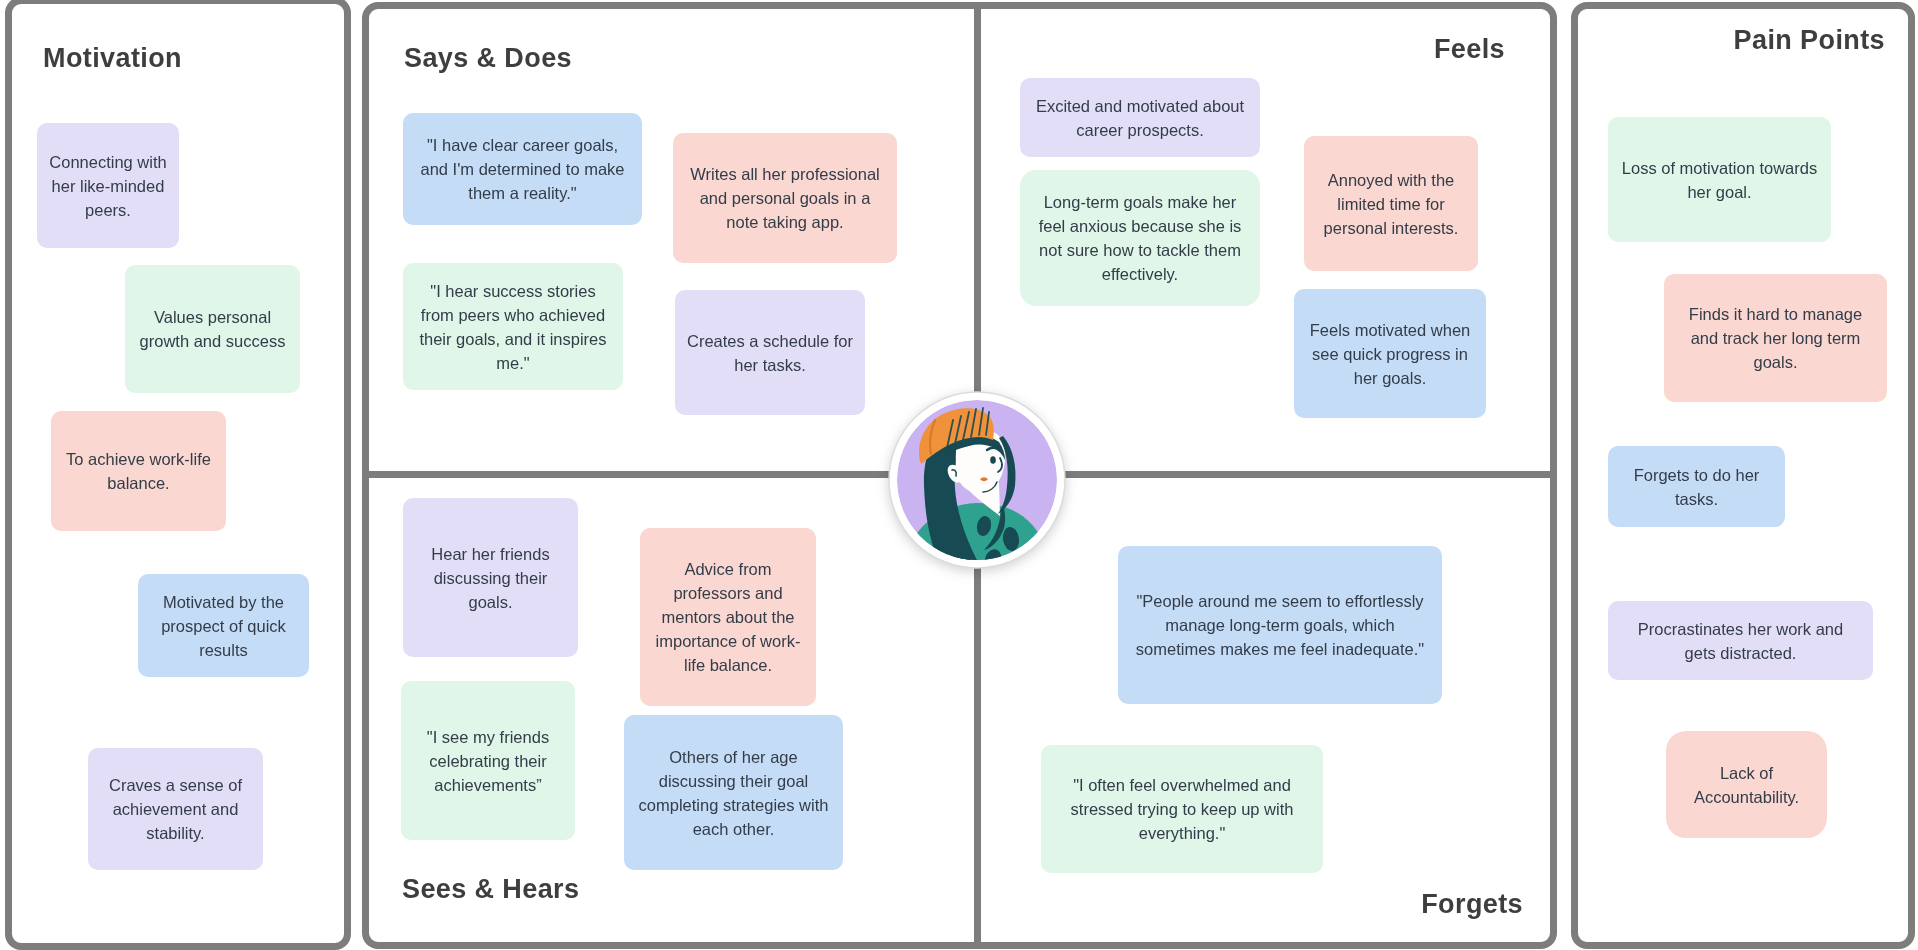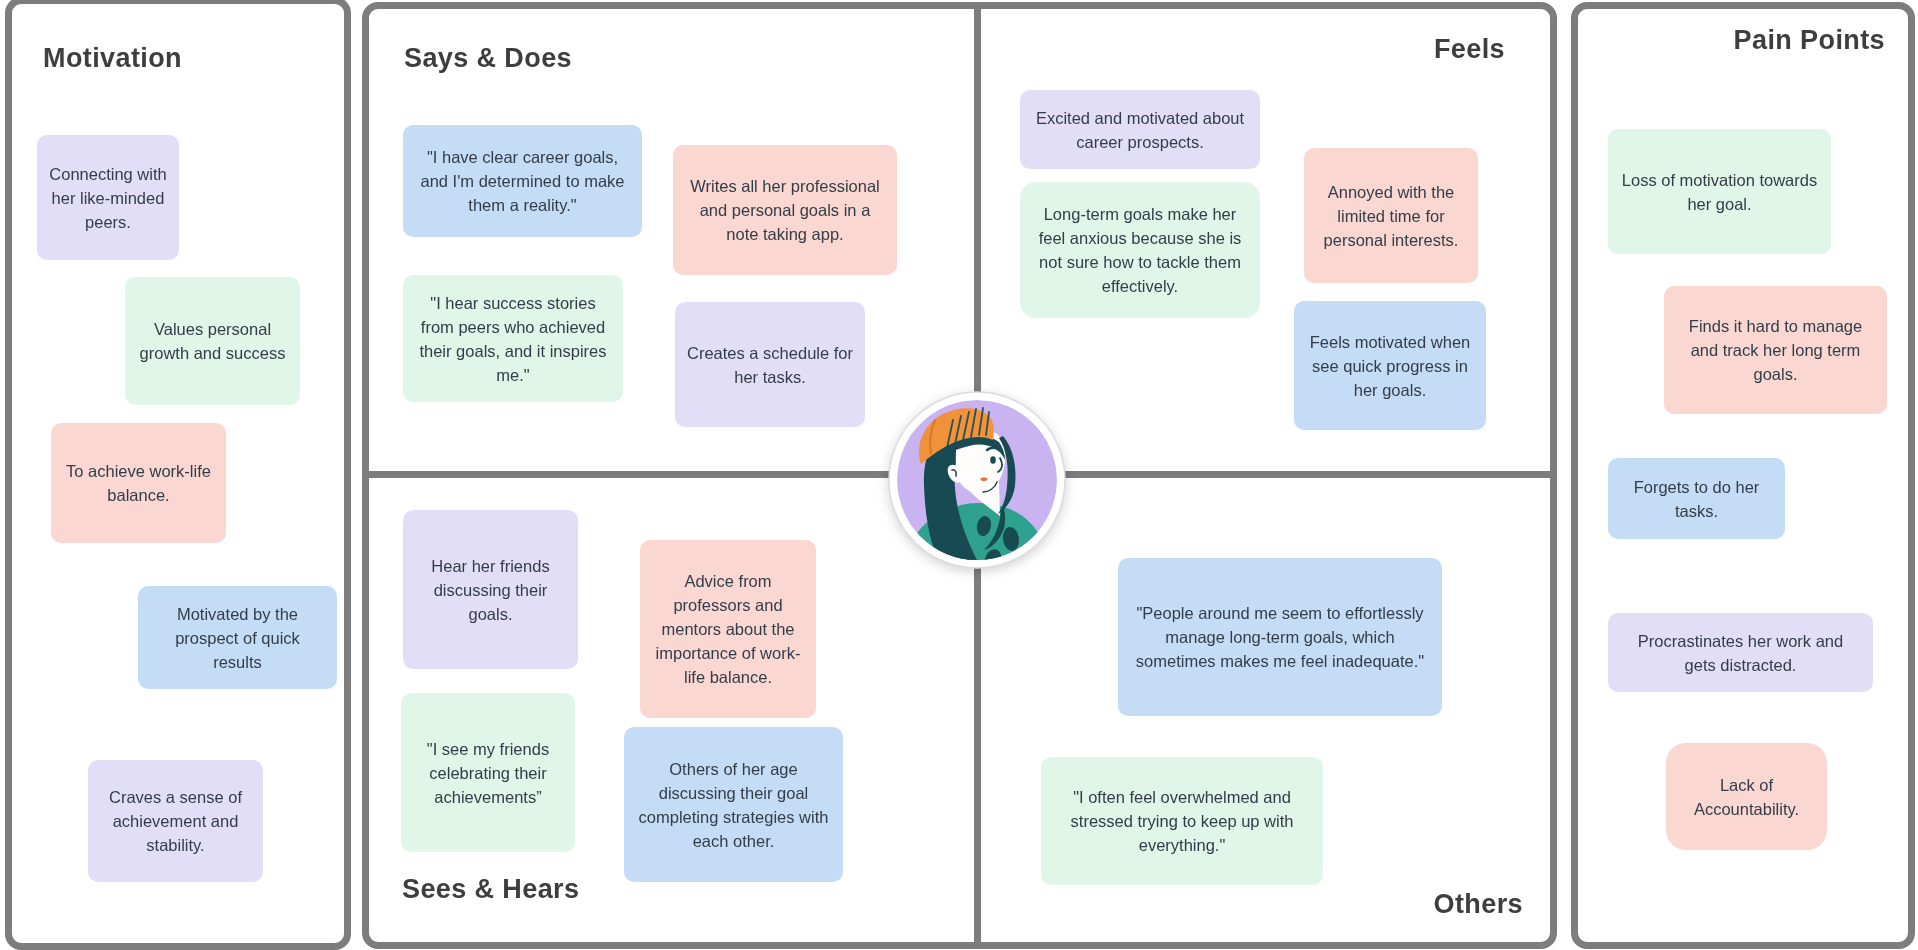--- a/index.html
+++ b/index.html
@@ -4,21 +4,21 @@
 <style>
   html,body{margin:0;padding:0;background:#ffffff;}
   body{font-family:"Liberation Sans",sans-serif;}
   .stage{position:relative;width:1918px;height:950px;overflow:hidden;background:#ffffff;}
   .panel{position:absolute;background:#ffffff;border:7px solid #7D7D7D;border-radius:16px;box-sizing:border-box;}
   .divider{position:absolute;background:#7D7D7D;}
   .title{position:absolute;margin:0;font-size:27px;font-weight:bold;color:#3E3E3E;letter-spacing:.4px;line-height:1.2;white-space:nowrap;}
   .title.right{text-align:right;}
   .note{position:absolute;border-radius:10px;display:flex;align-items:center;justify-content:center;
         text-align:center;padding:6px 12px;box-sizing:border-box;
-        font-size:16.5px;line-height:24px;color:#333D49;overflow:hidden;margin-top:12px;}
+        font-size:16.5px;line-height:24px;color:#333D49;overflow:hidden;}
   .note.lavender{background:#E3DEF8;}
   .note.green{background:#DFF6E8;}
   .note.pink{background:#FAD7D0;}
   .note.blue{background:#C5DCF7;}
   .avatar{position:absolute;left:887px;top:390px;width:180px;height:180px;border-radius:50%;
           filter:drop-shadow(0 3px 6px rgba(0,0,0,.18));z-index:5;}
   .avatar svg{display:block;width:100%;height:100%;}
 </style>
 </head>
 <body>
@@ -29,26 +29,26 @@
   <div class="panel" style="left:362px;top:2px;width:1195px;height:947px;"></div>
   <div class="divider" style="left:974px;top:2px;width:7px;height:947px;"></div>
   <div class="divider" style="left:362px;top:471px;width:1195px;height:7px;"></div>
   <div class="panel" style="left:1571px;top:2px;width:344px;height:947px;"></div>
 
   <div class="title" style="left:43px;top:42px;">Motivation</div>
   <div class="title" style="left:404px;top:42px;">Says &amp; Does</div>
   <div class="title right" style="left:1305px;top:33px;width:200px;">Feels</div>
   <div class="title right" style="left:1685px;top:24px;width:200px;">Pain Points</div>
   <div class="title" style="left:402px;top:873px;">Sees &amp; Hears</div>
-  <div class="title right" style="left:1323px;top:888px;width:200px;">Others</div>
+  <div class="title right" style="left:1323px;top:888px;width:200px;">Forgets</div>
 
   <div class="note lavender" style="left:37px;top:123px;width:142px;height:125px;">Connecting with her like-minded peers.</div>
   <div class="note green" style="left:125px;top:265px;width:175px;height:128px;">Values personal growth and success</div>
   <div class="note pink" style="left:51px;top:411px;width:175px;height:120px;">To achieve work-life balance.</div>
-  <div class="note blue" style="left:138px;top:574px;width:199px;height:103px;">Motivated by the prospect of quick results</div>
+  <div class="note blue" style="left:138px;top:574px;width:171px;height:103px;">Motivated by the prospect of quick results</div>
   <div class="note lavender" style="left:88px;top:748px;width:175px;height:122px;">Craves a sense of achievement and stability.</div>
 
   <div class="note blue" style="left:403px;top:113px;width:239px;height:112px;">"I have clear career goals, and I'm determined to make them a reality."</div>
   <div class="note pink" style="left:673px;top:133px;width:224px;height:130px;">Writes all her professional and personal goals in a note taking app.</div>
   <div class="note green" style="left:403px;top:263px;width:220px;height:127px;">"I hear success stories from peers who achieved their goals, and it inspires me."</div>
   <div class="note lavender" style="left:675px;top:290px;width:190px;height:125px;">Creates a schedule for her tasks.</div>
 
   <div class="note lavender" style="left:1020px;top:78px;width:240px;height:79px;">Excited and motivated about career prospects.</div>
   <div class="note pink" style="left:1304px;top:136px;width:174px;height:135px;">Annoyed with the limited time for personal interests.</div>
   <div class="note green" style="left:1020px;top:170px;width:240px;height:136px;border-radius:16px;">Long-term goals make her feel anxious because she is not sure how to tackle them effectively.</div>

